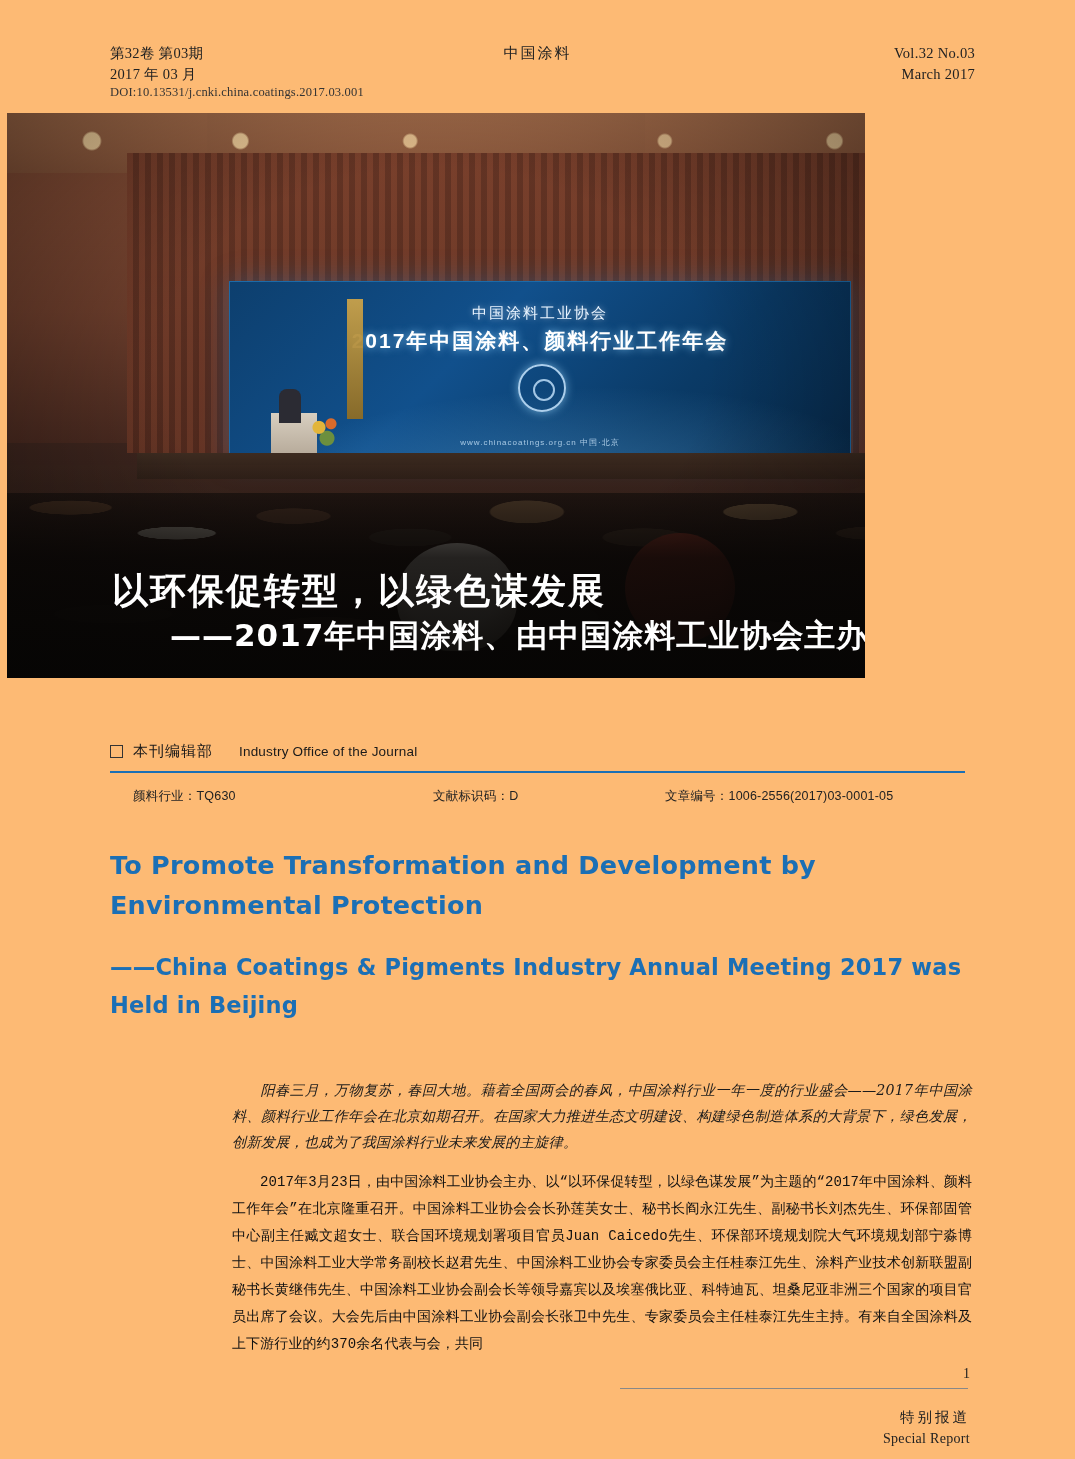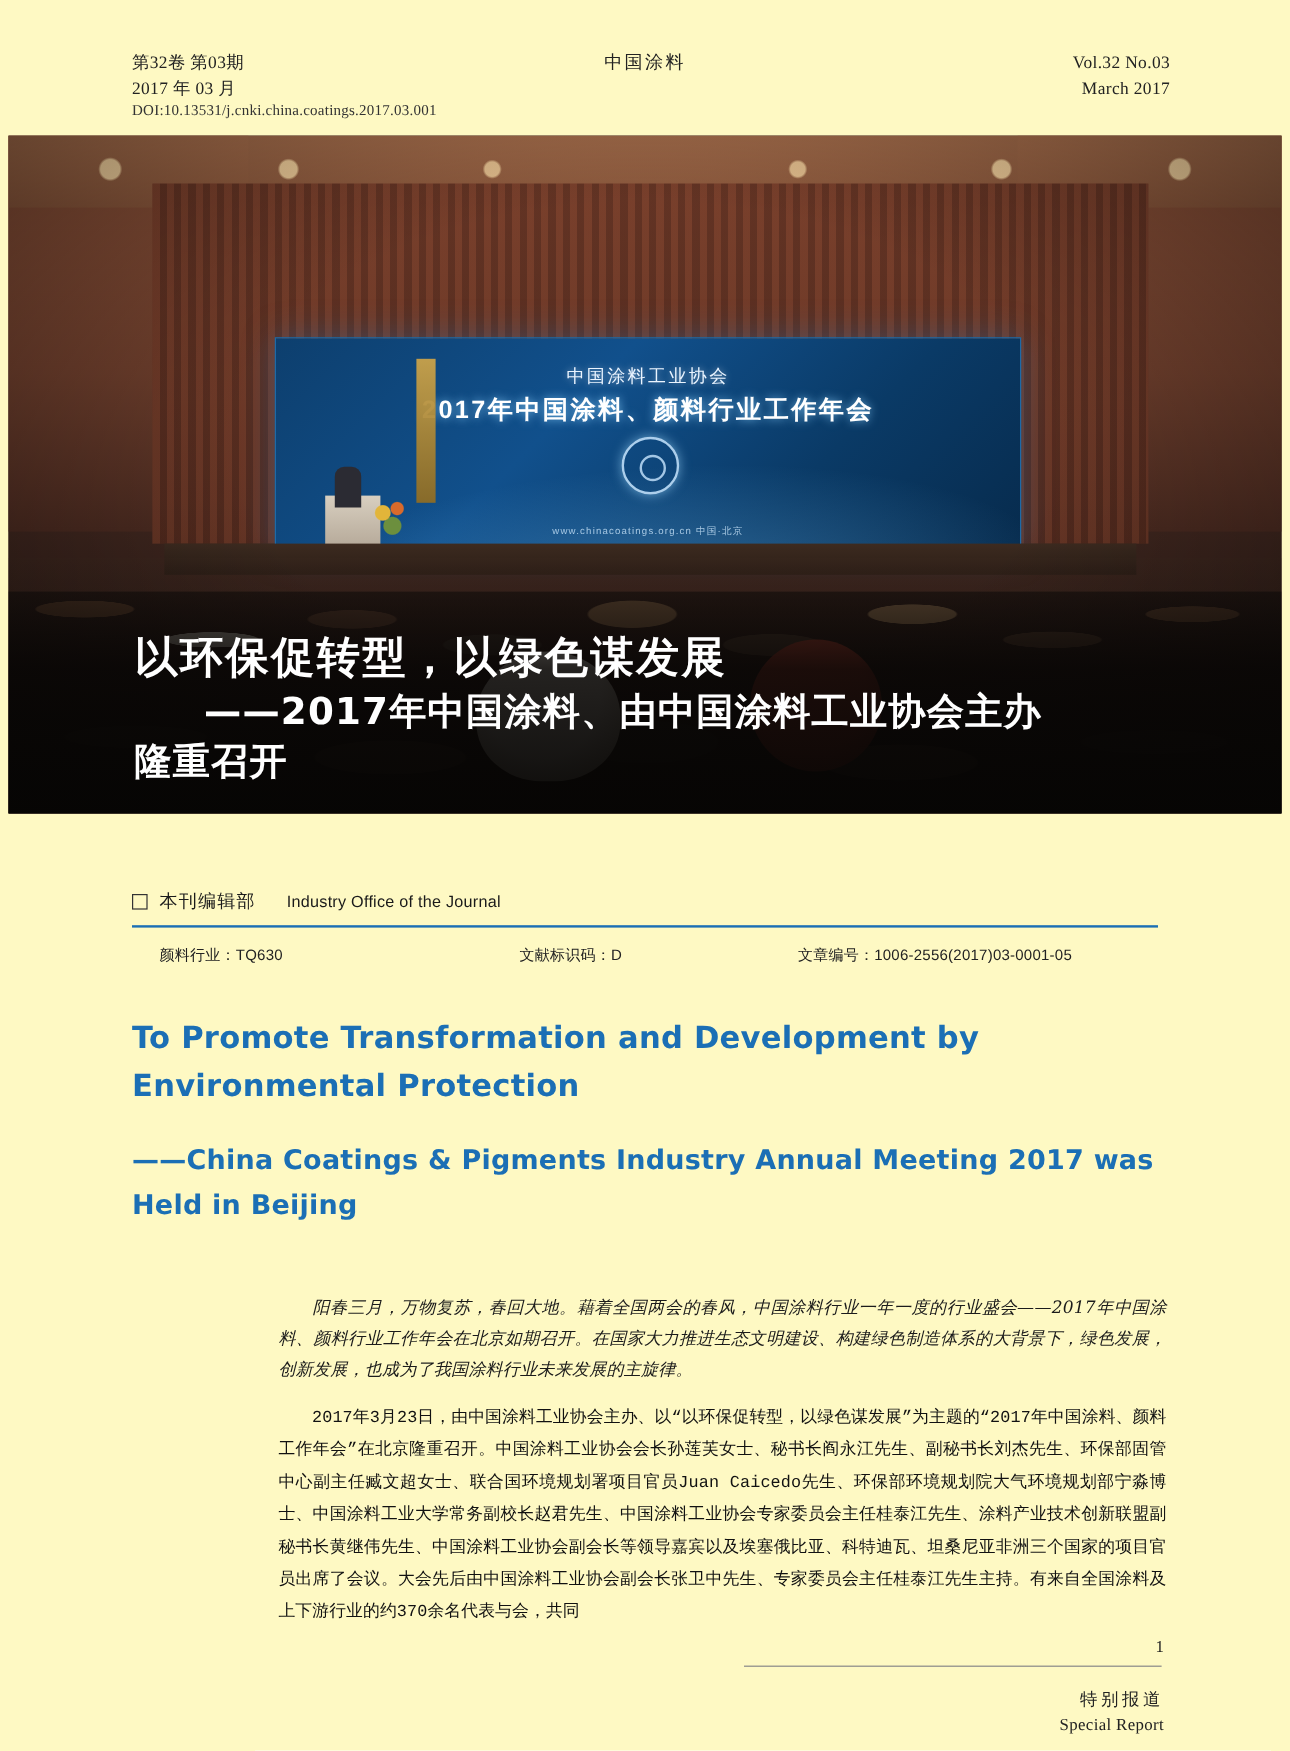--- a/index.html
+++ b/index.html
@@ -8,21 +8,21 @@
     background: #ffffff;
   }
   body {
     font-family: "Liberation Sans", sans-serif;
   }
   #page {
     position: relative;
     width: 1075px;
     height: 1459px;
     margin: 0 auto;
-    background: #fef9c3;
+    background: #fdba74;
     overflow: hidden;
   }
 
   
   .masthead {
     position: absolute;
     left: 0; top: 0;
     width: 1075px;
     height: 113px;
   }
@@ -69,21 +69,21 @@
     color: #222222;
     line-height: 21px;
     letter-spacing: 0.3px;
     margin-left: 16px;
   }
 
   
   .hero {
     position: absolute;
     left: 7px; top: 113px;
-    width: 1061px;
+    width: 858px;
     height: 565px;
     overflow: hidden;
     background: #3a2a24;
   }
   
   .hero-bg {
     position: absolute;
     inset: 0;
     background:
       linear-gradient(180deg, #6b3f2e 0%, #7b4833 16%, #5d3527 30%, #4a2c22 45%, #3b241d 62%, #2e1d18 100%);
@@ -503,21 +503,20 @@
     <div class="stage"></div>
     <div class="crowd"></div>
     <div class="crowd-white"></div>
     <div class="crowd-red"></div>
     <div class="hero-vignette"></div>
     <div class="hero-darkband"></div>
 
     <div class="hero-title">
       <span class="t1">以环保促转型，以绿色谋发展</span>
       <span class="t2">——2017年中国涂料、由中国涂料工业协会主办</span>
-      <span class="t3">隆重召开</span>
     </div>
   </div>
 
   <div class="byline">
     <span class="sq"></span>
     <span class="cn">本刊编辑部</span>
     <span class="en">Industry Office of the Journal</span>
   </div>
   <div class="rule rule-top"></div>
 

